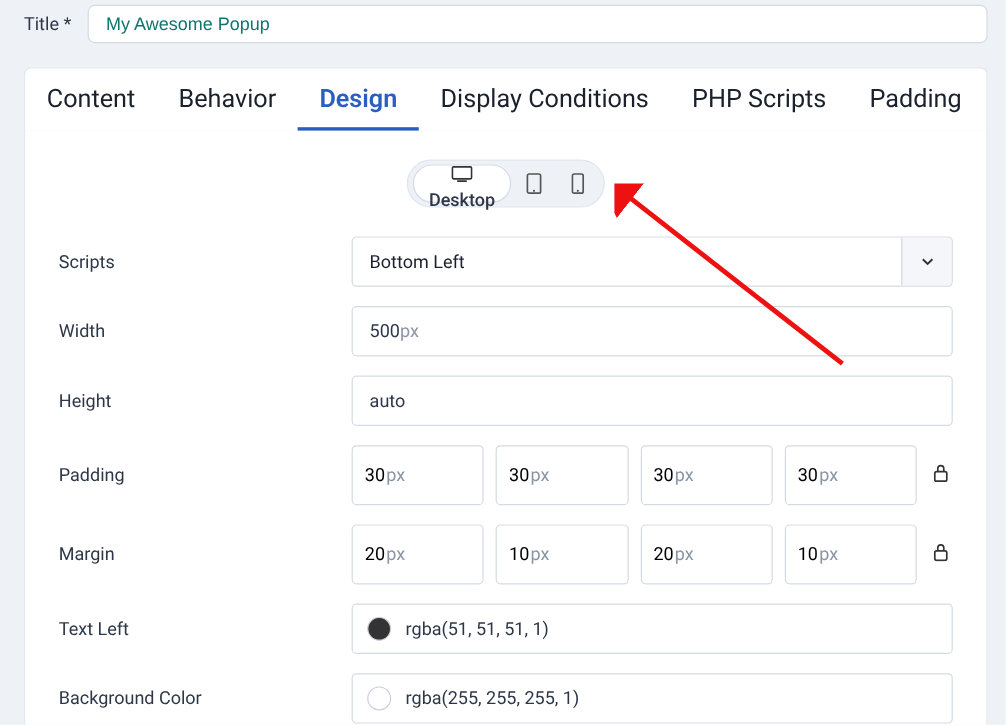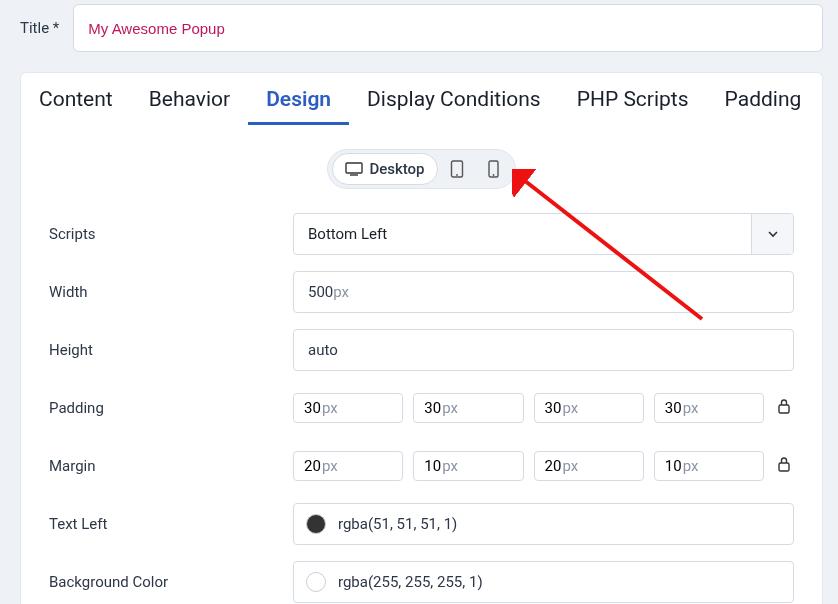--- a/index.html
+++ b/index.html
@@ -8,22 +8,22 @@
     font-family: -apple-system, BlinkMacSystemFont, "Segoe UI", Roboto, Arial, sans-serif;
     font-size: 15px;
     color: #2d3748;
     background: #eef1f6;
   }
   .wrap { padding: 4px 15px 0 20px; }
 
   .title-row { display: flex; align-items: center; gap: 14px; margin-bottom: 20px; }
   .title-label { color: #2d3748; font-size: 15px; }
   .title-input {
-    flex: 1; height: 48px; padding: 0 14px; background: #fff;
-    border: 1px solid #d5dbe4; border-radius: 6px; font-size: 15px; color: #be185d;
+    flex: 1; height: 32px; padding: 0 14px; background: #fff;
+    border: 1px solid #d5dbe4; border-radius: 6px; font-size: 15px; color: #0f766e;
   }
 
   .tabs {
     display: flex; background: #fff; border: 1px solid #e2e8f0;
     border-bottom: none; border-radius: 6px 6px 0 0; overflow: hidden;
     padding: 0;
   }
   .tab {
     padding: 14px 18px; font-size: 21px; color: #1a202c; cursor: pointer; position: relative;
   }
@@ -41,21 +41,21 @@
     display: flex; justify-content: center; margin-bottom: 24px; position: relative;
   }
   .switch-pill {
     display: inline-flex; align-items: center; background: #eef1f6;
     border: 1px solid #dfe5ee; border-radius: 999px; height: 40px; padding: 4px;
   }
   .pill-seg {
     display: inline-flex; align-items: center; gap: 6px; padding: 0 12px;
     height: 32px; border-radius: 999px; color: #2d3748; cursor: pointer;
   }
-  .pill-seg.active { background: #fff; border: 1px solid #d5dbe4; font-weight: 500; }
+  .pill-seg.active { background: #fff; border: 1px solid #d5dbe4; font-weight: 500; flex-direction: column; }
   .pill-seg svg { display: block; }
 
   .arrow-overlay { position: absolute; pointer-events: none; }
 
   .field-row {
     display: flex; align-items: center; margin-bottom: 16px; gap: 12px;
   }
   .field-label { width: 232px; flex-shrink: 0; color: #2d3748; font-size: 15px; }
   .controls { flex: 1; display: flex; gap: 10px; align-items: center; }
 
@@ -69,21 +69,21 @@
     display: flex; align-items: center; justify-content: center; cursor: pointer;
   }
 
   .textbox {
     flex: 1; height: 42px; border: 1px solid #d5dbe4; border-radius: 4px;
     background: #fff; display: flex; align-items: center; padding: 0 14px; font-size: 15px;
   }
 
   .quad { flex: 1; display: flex; gap: 10px; }
   .num-unit {
-    flex: 1; height: 30px; border: 1px solid #d5dbe4; border-radius: 4px; background: #fff;
+    flex: 1; height: 50px; border: 1px solid #d5dbe4; border-radius: 4px; background: #fff;
     display: flex; align-items: center; padding: 0 10px; font-size: 15px;
   }
   .num-unit .num { color: #000; }
   .num-unit .unit { color: #8a94a6; margin-left: 1px; }
 
   .lock-btn {
     width: 20px; height: 42px; display: flex; align-items: center; justify-content: center;
     color: #2d3748; cursor: pointer;
   }
 

